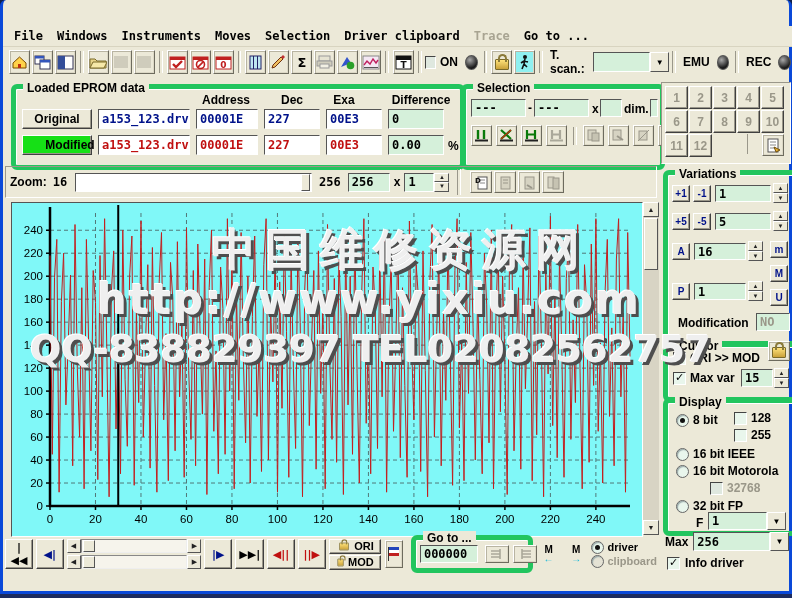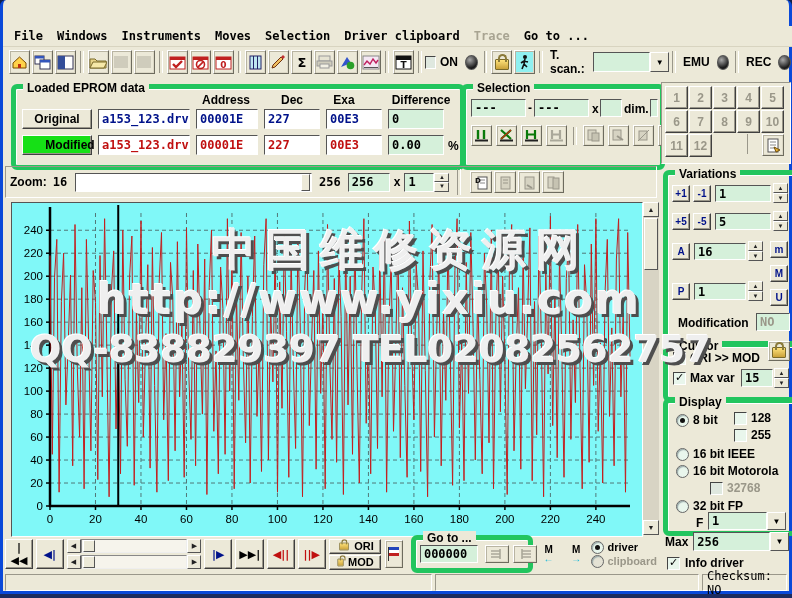--- a/index.html
+++ b/index.html
@@ -652,24 +652,17 @@
     <div class="dd" style="flex:1;height:19px;">
       <span class="fld dv">256</span>
       <span class="da">▼</span>
     </div>
   </div>
   <label style="position:absolute;left:664px;top:556px;display:flex;gap:5px;align-items:center;">
     <span class="cb checked"></span>
     <span class="lbl">Info driver</span>
   </label>
 
-  <div id="statusbar">
-    <div class="spanel" style="width:425px;"></div>
-    <div class="spanel" style="width:262px;"></div>
-    <div class="spanel" style="flex:1;font:12px 'DejaVu Sans Mono',monospace;padding:0 4px;display:flex;align-items:center;">
-      <span>Checksum: NO</span>
-    </div>
-  </div>
 </div>
 
 <div id="sliver">
   
 </div>
 
 </body></html>

